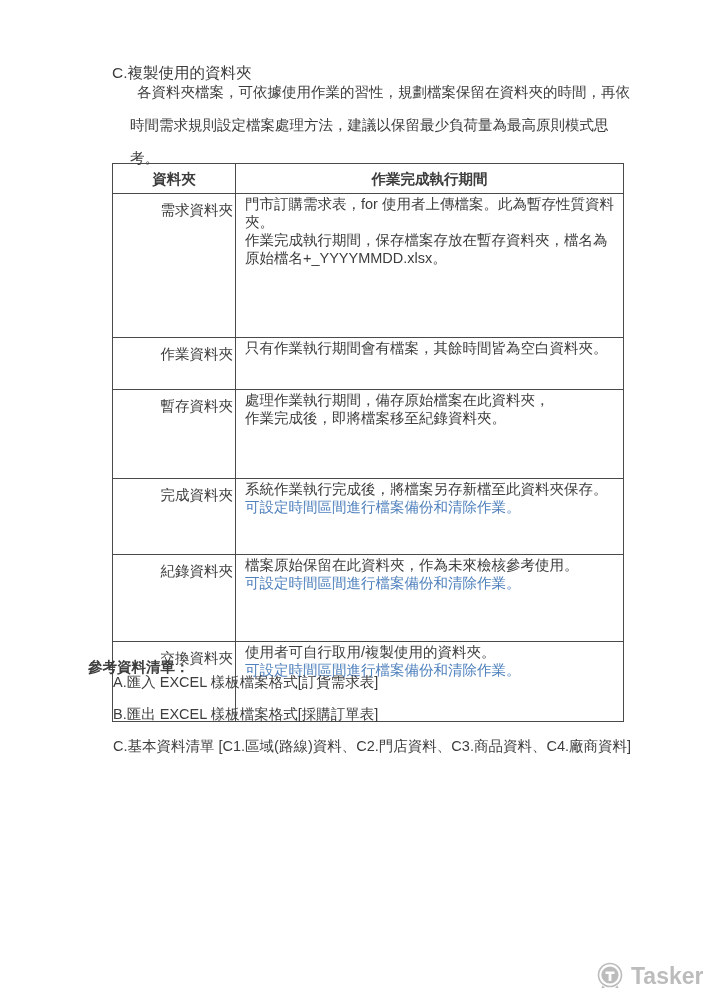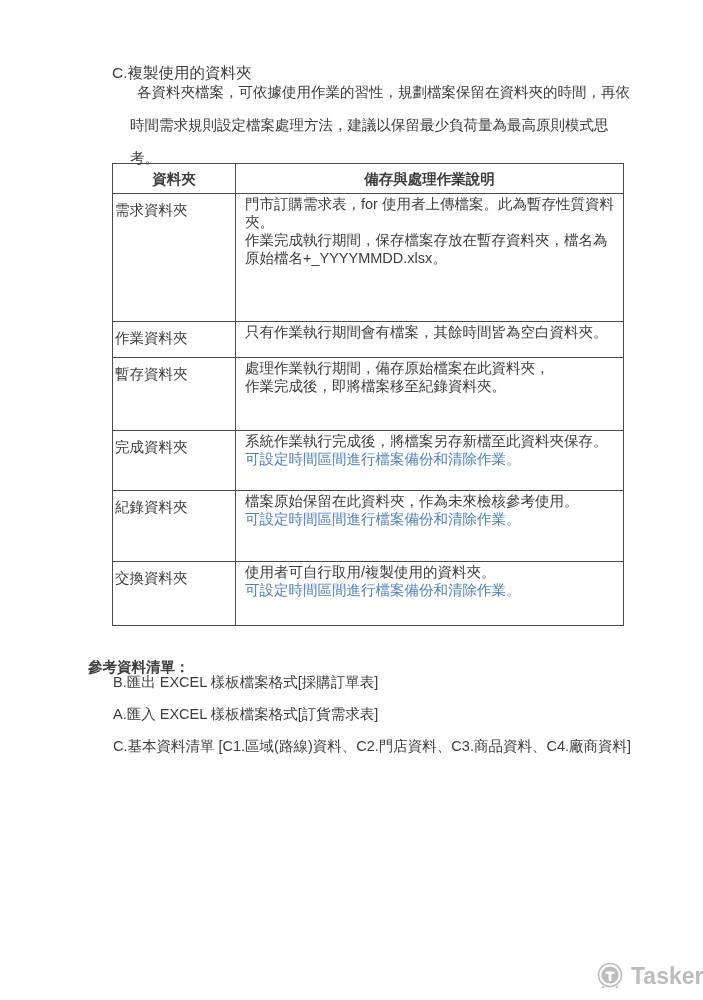--- a/index.html
+++ b/index.html
@@ -29,21 +29,21 @@
   .folder-table th,.folder-table td{
     border:1px solid #4a4a4a;
     vertical-align:top;
     overflow:hidden;
   }
   .folder-table th{
     height:29px;font-weight:700;text-align:center;
     vertical-align:middle;line-height:20px;padding:0;
   }
   .folder-table td.folder-cell{
-    text-align:left;padding:3px 2px 0;line-height:27px;
+    text-align:right;padding:3px 2px 16px;line-height:27px;
   }
   .folder-table td.desc-cell{
     padding:1px 8px 0 9px;line-height:18px;
   }
   .folder-table td.desc-cell p{margin:0;}
   .folder-table td.desc-cell p.note{color:#4f81bd;}
   .r0 td{height:124px;}
   .r1 td{height:32px;}
   .r2 td{height:69px;}
   .r3 td{height:56px;}
@@ -78,21 +78,21 @@
   <div class="intro">各資料夾檔案，可依據使用作業的習性，規劃檔案保留在資料夾的時間，再依時間需求規則設定檔案處理方法，建議以保留最少負荷量為最高原則模式思考。</div>
 
   <table class="folder-table">
     <colgroup>
         <col class="c1">
         <col class="c2">
       </colgroup>
     <thead>
       <tr>
         <th>資料夾</th>
-        <th>備存與處理作業說明</th>
+        <th>作業完成執行期間</th>
       </tr>
     </thead>
     <tbody>
       <tr class="r0">
         <td class="folder-cell">需求資料夾</td>
         <td class="desc-cell">
           <p>門市訂購需求表，for 使用者上傳檔案。此為暫存性質資料夾。</p>
           <p>作業完成執行期間，保存檔案存放在暫存資料夾，檔名為原始檔名+_YYYYMMDD.xlsx。</p>
         </td>
       </tr>
@@ -129,22 +129,22 @@
           <p>使用者可自行取用/複製使用的資料夾。</p>
           <p class="note">可設定時間區間進行檔案備份和清除作業。</p>
         </td>
       </tr>
     </tbody>
   </table>
 
   <div class="ref-heading">參考資料清單：</div>
 
   <div class="ref-list">
+    <div>A.匯入 EXCEL 樣板檔案格式[訂貨需求表]</div>
     <div>B.匯出 EXCEL 樣板檔案格式[採購訂單表]</div>
-    <div>A.匯入 EXCEL 樣板檔案格式[訂貨需求表]</div>
     <div>C.基本資料清單 [C1.區域(路線)資料、C2.門店資料、C3.商品資料、C4.廠商資料]</div>
   </div>
 
   <div class="watermark">
     <svg class="wm-icon" width="28" height="30" viewBox="0 0 28 30">
       <circle cx="14" cy="14" r="11.5" fill="none" stroke="#bcbcbc" stroke-width="1.6"></circle>
       <circle cx="14" cy="14" r="8.6" fill="#bcbcbc"></circle>
       <path d="M9.5 10.5 h9 v2.6 h-3.1 v7 h-2.8 v-7 h-3.1 z" fill="#ffffff"></path>
       <path d="M6.5 24.5 l2.5 2.2 -3.6 0.6 z" fill="#bcbcbc"></path>
       <path d="M21.5 24.5 l-2.5 2.2 3.6 0.6 z" fill="#bcbcbc"></path>

